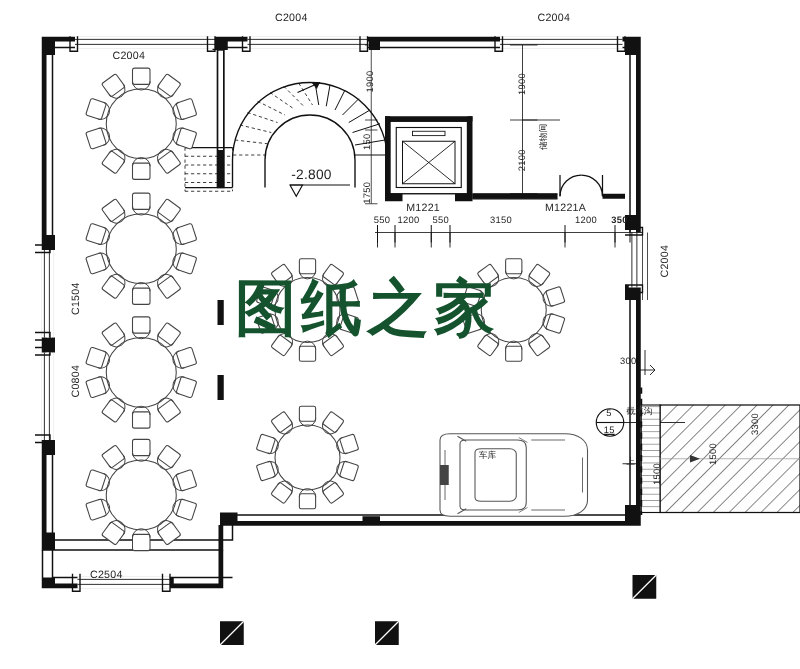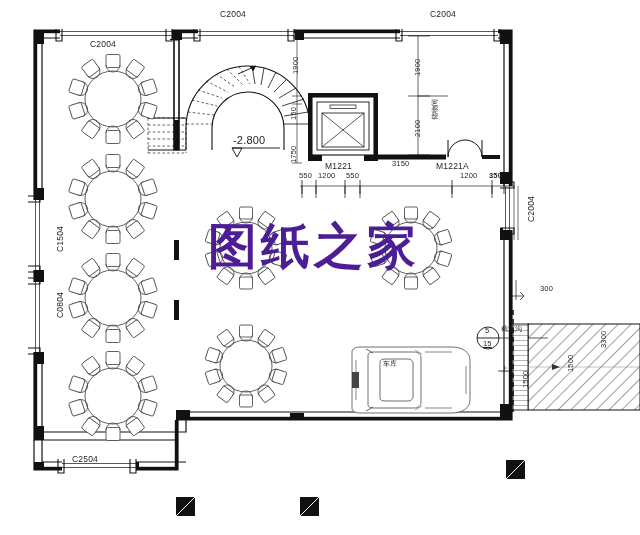--- a/index.html
+++ b/index.html
@@ -24,26 +24,25 @@
   }
   .lbl.small{font-size:7.5px;}
   .lbl.cjk{font-family:"DejaVu Sans", sans-serif;font-size:7px;letter-spacing:0;}
   .rot90{transform:rotate(-90deg);transform-origin:left top;}
   .watermark{
     position:absolute;
     left:188px;top:222px;
     font-family:"DejaVu Sans", sans-serif;
     font-size:49px;
     font-weight:700;
-    color:#4c1d95;
+    color:#14532d;
     letter-spacing:4px;
     line-height:1;
     white-space:nowrap;
     user-select:none;
-    margin-left:20px;
   }
 </style>
 </head>
 <body>
 
 <div id="plan-root">
 
   <svg class="plan" viewBox="0 0 640 535">
     <defs>
       <pattern id="hatch45" width="9" height="9" patternTransform="rotate(45)" patternUnits="userSpaceOnUse">
@@ -647,25 +646,25 @@
   <div class="lbl small rot90" style="left:414px;top:76px;">1900</div>
   <div class="lbl small rot90" style="left:414px;top:137px;">2100</div>
 
   <div class="lbl small rot90" style="left:292px;top:74px;">1900</div>
   <div class="lbl small rot90" style="left:290px;top:120px;">150</div>
   <div class="lbl small rot90" style="left:290px;top:163px;">1750</div>
 
   <div class="lbl small" style="left:299px;top:172px;">550</div>
   <div class="lbl small" style="left:318px;top:172px;">1200</div>
   <div class="lbl small" style="left:346px;top:172px;">550</div>
-  <div class="lbl small" style="left:392px;top:160px;">3150</div>
+  <div class="lbl small" style="left:392px;top:172px;">3150</div>
   <div class="lbl small" style="left:460px;top:172px;">1200</div>
   <div class="lbl small" style="left:489px;top:172px;font-weight:bold;">350</div>
 
-  <div class="lbl small" style="left:496px;top:285px;margin-left:44px;">300</div>
+  <div class="lbl small" style="left:496px;top:285px;">300</div>
   <div class="lbl small rot90" style="left:600px;top:348px;">3300</div>
   <div class="lbl small rot90" style="left:567px;top:372px;">1500</div>
 
   <div class="lbl" style="left:233px;top:135px;font-size:11px;">-2.800</div>
 
   <div class="lbl small" style="left:485px;top:327px;">5</div>
   <div class="lbl small" style="left:483px;top:340px;text-decoration:underline;">15</div>
   <div class="lbl cjk" style="left:501px;top:326px;">截水沟</div>
   <div class="lbl cjk" style="left:501px;top:366px;">上</div>
   <div class="lbl small rot90" style="left:522px;top:388px;">1500</div>

